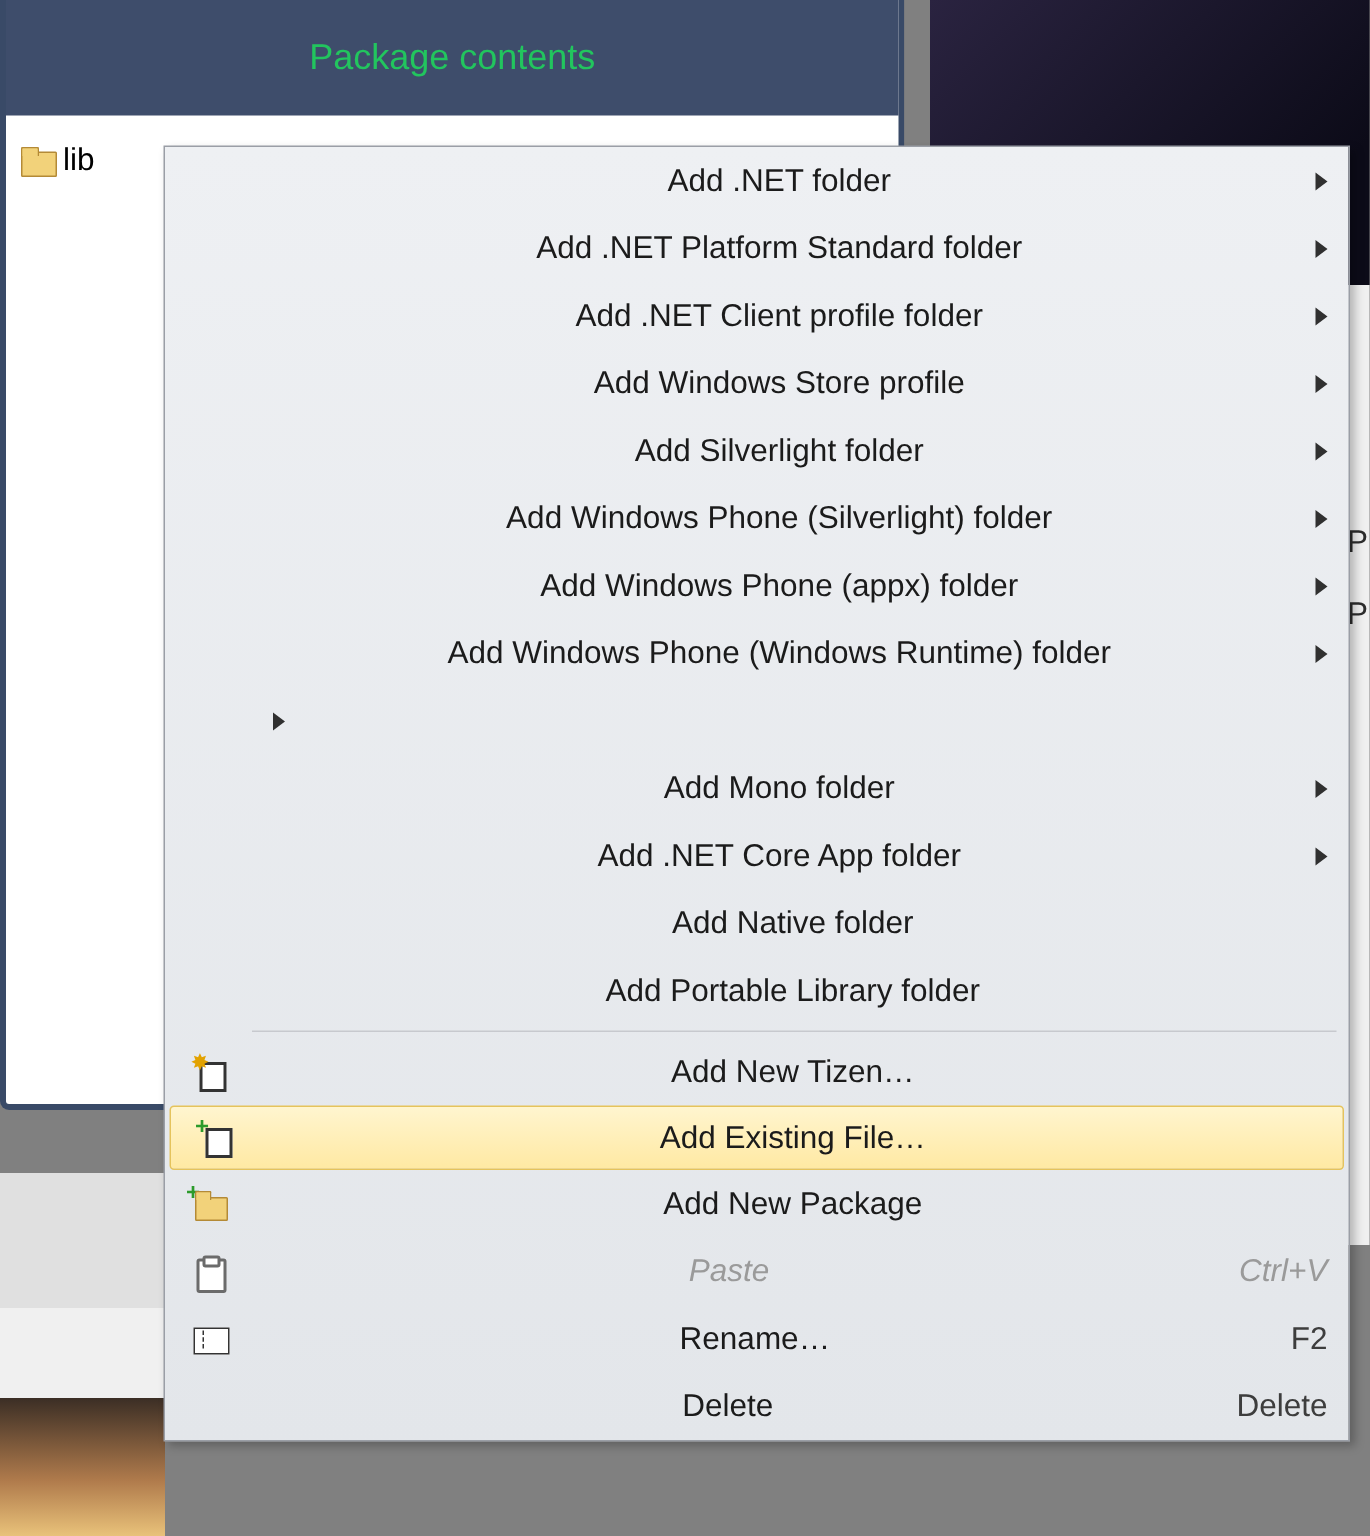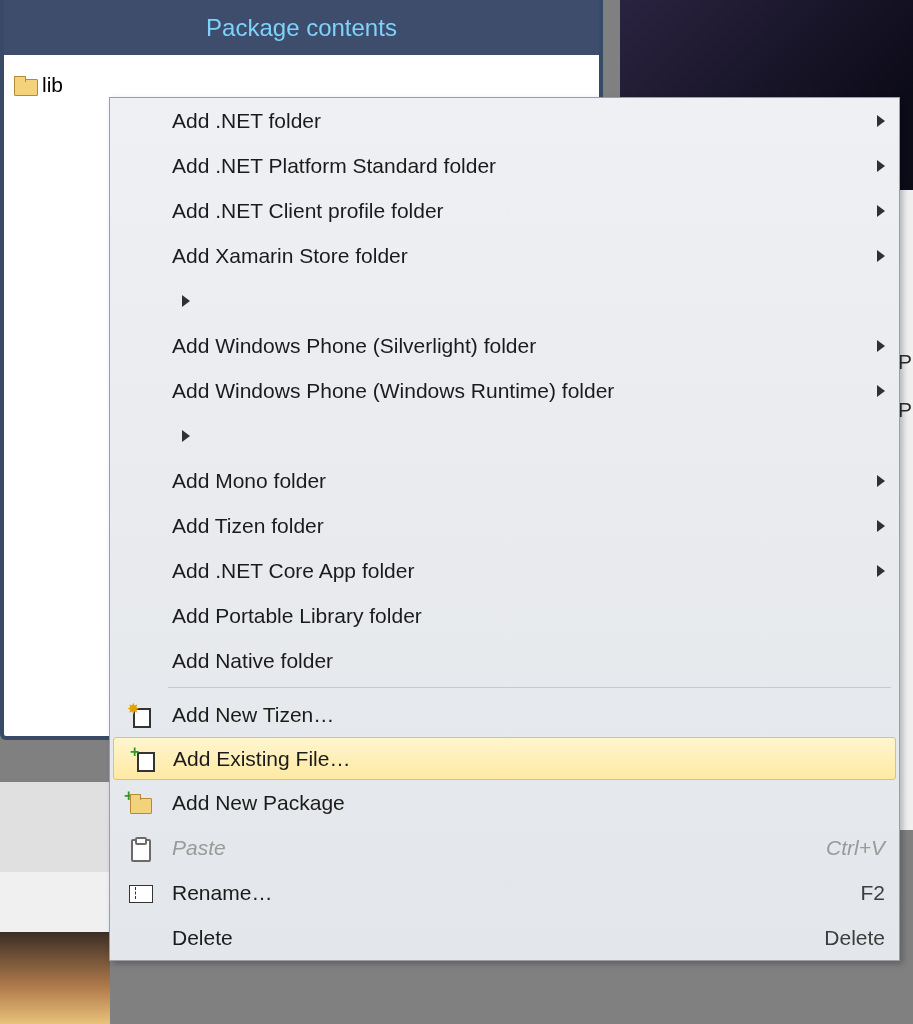--- a/index.html
+++ b/index.html
@@ -6,31 +6,31 @@
   *{box-sizing:border-box;}
   
   .bg-space{position:absolute;left:620px;top:0;width:293px;height:190px;background:linear-gradient(135deg,#2a2340 0%,#0c0b18 80%);}
   .bg-right-bar{position:absolute;left:897px;top:190px;width:16px;height:640px;background:#f0f0f0;}
   .bg-bot1{position:absolute;left:0;top:782px;width:110px;height:90px;background:#e0e0e0;}
   .bg-bot2{position:absolute;left:0;top:872px;width:110px;height:60px;background:#f0f0f0;}
   .bg-bot3{position:absolute;left:0;top:932px;width:110px;height:92px;background:linear-gradient(180deg,#3b2e25 0%,#b07b4c 60%,#e9c27a 100%);}
   .p-letter{position:absolute;left:898px;color:#2d2d2d;font-size:21px;}
   
   .panel{position:absolute;left:0;top:0;width:603px;height:740px;background:#fff;border:4px solid #394a67;border-top:0;border-radius:0 0 6px 6px;}
-  .panel-header{height:55px;background:#3e4d6b;color:#7dd3fc;display:flex;align-items:center;justify-content:center;font-size:24px;}
+  .panel-header{height:77px;background:#3e4d6b;color:#22c55e;display:flex;align-items:center;justify-content:center;font-size:24px;}
   .panel-body{padding:18px 10px;}
   .tree-item{display:flex;align-items:center;gap:6px;}
   .folder-icon{width:22px;height:18px;display:inline-block;position:relative;}
   .folder-icon::before{content:"";position:absolute;left:0;top:3px;width:22px;height:15px;background:#f2d27a;border:1px solid #b48a36;border-radius:1px;}
   .folder-icon::after{content:"";position:absolute;left:0;top:0;width:10px;height:5px;background:#f2d27a;border:1px solid #b48a36;border-bottom:0;border-radius:1px 1px 0 0;}
   
   .menu{position:absolute;left:109px;top:97px;width:791px;background:linear-gradient(180deg,#eef0f3 0%,#e3e6ea 100%);border:1px solid #9a9ea6;box-shadow:3px 3px 6px rgba(0,0,0,0.25);}
   .menu-item{display:flex;align-items:center;height:45px;padding-left:62px;padding-right:14px;position:relative;cursor:default;color:#1b1b1b;}
   .menu-item .icon{position:absolute;left:18px;top:50%;transform:translateY(-50%);width:24px;height:24px;display:flex;align-items:center;justify-content:center;}
-  .menu-item .label{flex:1;white-space:nowrap;overflow:hidden;}
+  .menu-item .label{flex:1;white-space:nowrap;overflow:hidden;text-align:center;}
   .menu-item .arrow{width:0;height:0;border-top:6px solid transparent;border-bottom:6px solid transparent;border-left:8px solid #303030;margin-left:10px;}
   .menu-item .shortcut{color:#3d3d3d;margin-left:26px;}
   .menu-item.disabled{color:#9a9a9a;font-style:italic;}
   .menu-item.disabled .shortcut{color:#9a9a9a;}
   .menu-item.highlight{background:linear-gradient(180deg,#fff5cf 0%,#ffe9a3 100%);border:1px solid #e5c35c;border-radius:3px;margin:0 3px;padding-left:59px;padding-right:11px;height:43px;}
   .menu-sep{height:1px;background:#c7c9ce;margin:4px 8px 4px 58px;}
   
   .ic-newfile{position:relative;width:22px;height:22px;}
   .ic-newfile::before{content:"";position:absolute;left:4px;top:4px;width:14px;height:16px;border:2px solid #333;background:#fff;}
   .ic-newfile .star{position:absolute;left:-2px;top:-3px;color:#e2a200;font-size:15px;line-height:1;}
@@ -76,54 +76,55 @@
     </div>
     <div class="menu-item">
       <span class="label">Add .NET Platform Standard folder</span>
       <span class="arrow"></span>
     </div>
     <div class="menu-item">
       <span class="label">Add .NET Client profile folder</span>
       <span class="arrow"></span>
     </div>
     <div class="menu-item">
-      <span class="label">Add Xamarin Store folder</span>
+      <span class="label">Add Windows Store profile</span>
       <span class="arrow"></span>
     </div>
     <div class="menu-item">
+      <span class="label">Add Silverlight folder</span>
       <span class="arrow"></span>
     </div>
     <div class="menu-item">
       <span class="label">Add Windows Phone (Silverlight) folder</span>
+      <span class="arrow"></span>
+    </div>
+    <div class="menu-item">
+      <span class="label">Add Windows Phone (appx) folder</span>
       <span class="arrow"></span>
     </div>
     <div class="menu-item">
       <span class="label">Add Windows Phone (Windows Runtime) folder</span>
       <span class="arrow"></span>
     </div>
     <div class="menu-item">
       <span class="arrow"></span>
     </div>
     <div class="menu-item">
       <span class="label">Add Mono folder</span>
       <span class="arrow"></span>
     </div>
     <div class="menu-item">
-      <span class="label">Add Tizen folder</span>
-      <span class="arrow"></span>
-    </div>
-    <div class="menu-item">
       <span class="label">Add .NET Core App folder</span>
       <span class="arrow"></span>
     </div>
     <div class="menu-item">
-      <span class="label">Add Portable Library folder</span>
+      <span class="label">Add Native folder</span>
     </div>
     <div class="menu-item">
-      <span class="label">Add Native folder</span>
+      <span class="label">Add Portable Library folder</span>
     </div>
     <div class="menu-sep"></div>
     <div class="menu-item">
       <span class="icon">
         <span class="ic-newfile">
           <span class="star">✸</span>
         </span>
       </span>
       <span class="label">Add New Tizen…</span>
     </div>

